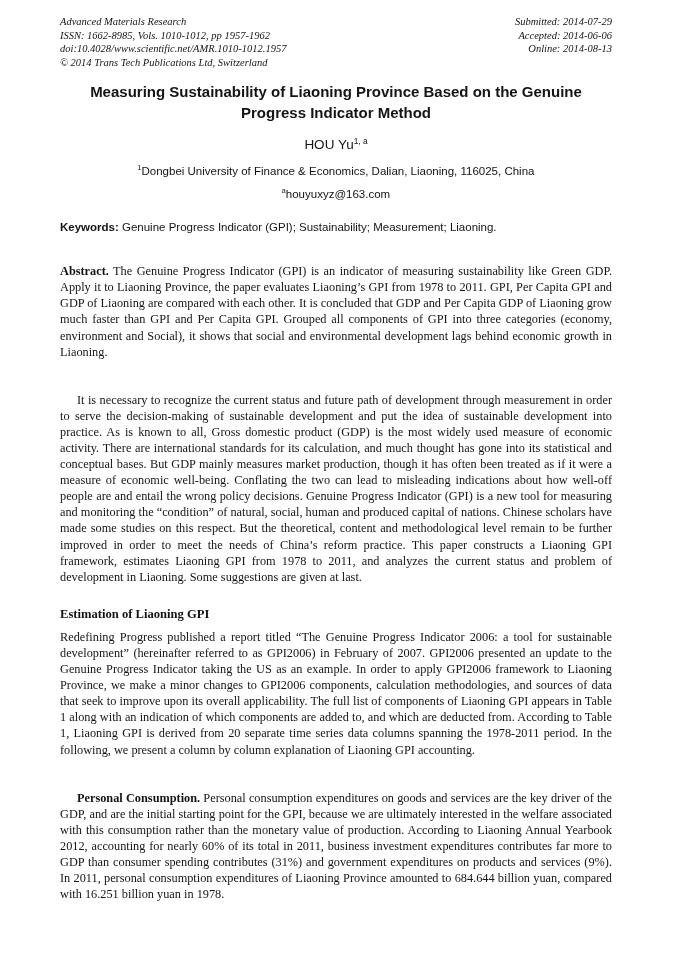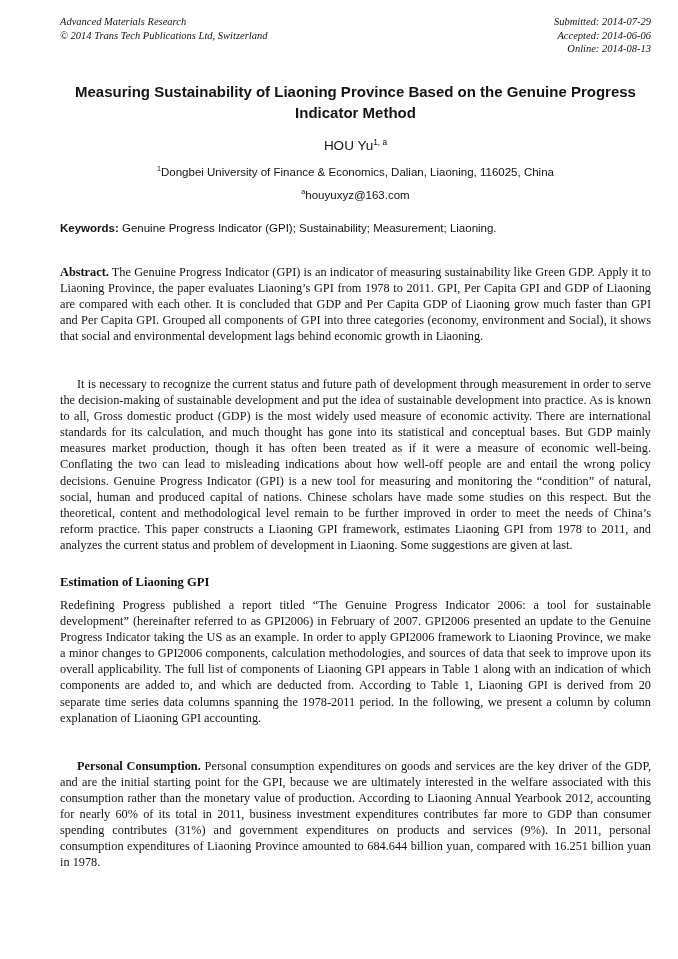--- a/index.html
+++ b/index.html
@@ -5,40 +5,40 @@
   * { box-sizing: border-box; }
   html, body {
     margin: 0; padding: 0;
     background: #ffffff;
   }
   .page {
     position: relative;
     width: 678px;
     height: 959px;
     background: #ffffff;
-    padding: 15px 27px 24px 60px;
+    padding: 15px 66px 24px 60px;
     font-family: "Liberation Serif", serif;
     color: #141414;
     overflow: hidden;
   }
   .journal-header {
     display: flex;
     justify-content: space-between;
     font-size: 10.5px;
     font-style: italic;
     line-height: 1.3;
   }
   .header-right { text-align: right; }
   .paper-title {
     font-family: "Liberation Sans", sans-serif;
     font-size: 15px;
     font-weight: bold;
     text-align: center;
     line-height: 1.42;
-    margin: 25px 8px 0 8px;
+    margin: 11px 8px 0 8px;
   }
   .author-line {
     font-family: "Liberation Sans", sans-serif;
     font-size: 13.5px;
     text-align: center;
     margin-top: 14px;
   }
   .affiliation-line, .email-line {
     font-family: "Liberation Sans", sans-serif;
     font-size: 11.5px;
@@ -69,20 +69,22 @@
   }
 </style>
 </head>
 <body>
 
 <div class="page">
 
   <div class="journal-header">
     <div class="header-left">
       <div>Advanced Materials Research</div>
+      <div>ISSN: 1662-8985, Vols. 1010-1012, pp 1957-1962</div>
+      <div>doi:10.4028/www.scientific.net/AMR.1010-1012.1957</div>
       <div>© 2014 Trans Tech Publications Ltd, Switzerland</div>
     </div>
     <div class="header-right">
       <div>Submitted: 2014-07-29</div>
       <div>Accepted: 2014-06-06</div>
       <div>Online: 2014-08-13</div>
     </div>
   </div>
 
   <h1 class="paper-title">Measuring Sustainability of Liaoning Province Based on the Genuine Progress Indicator Method</h1>

